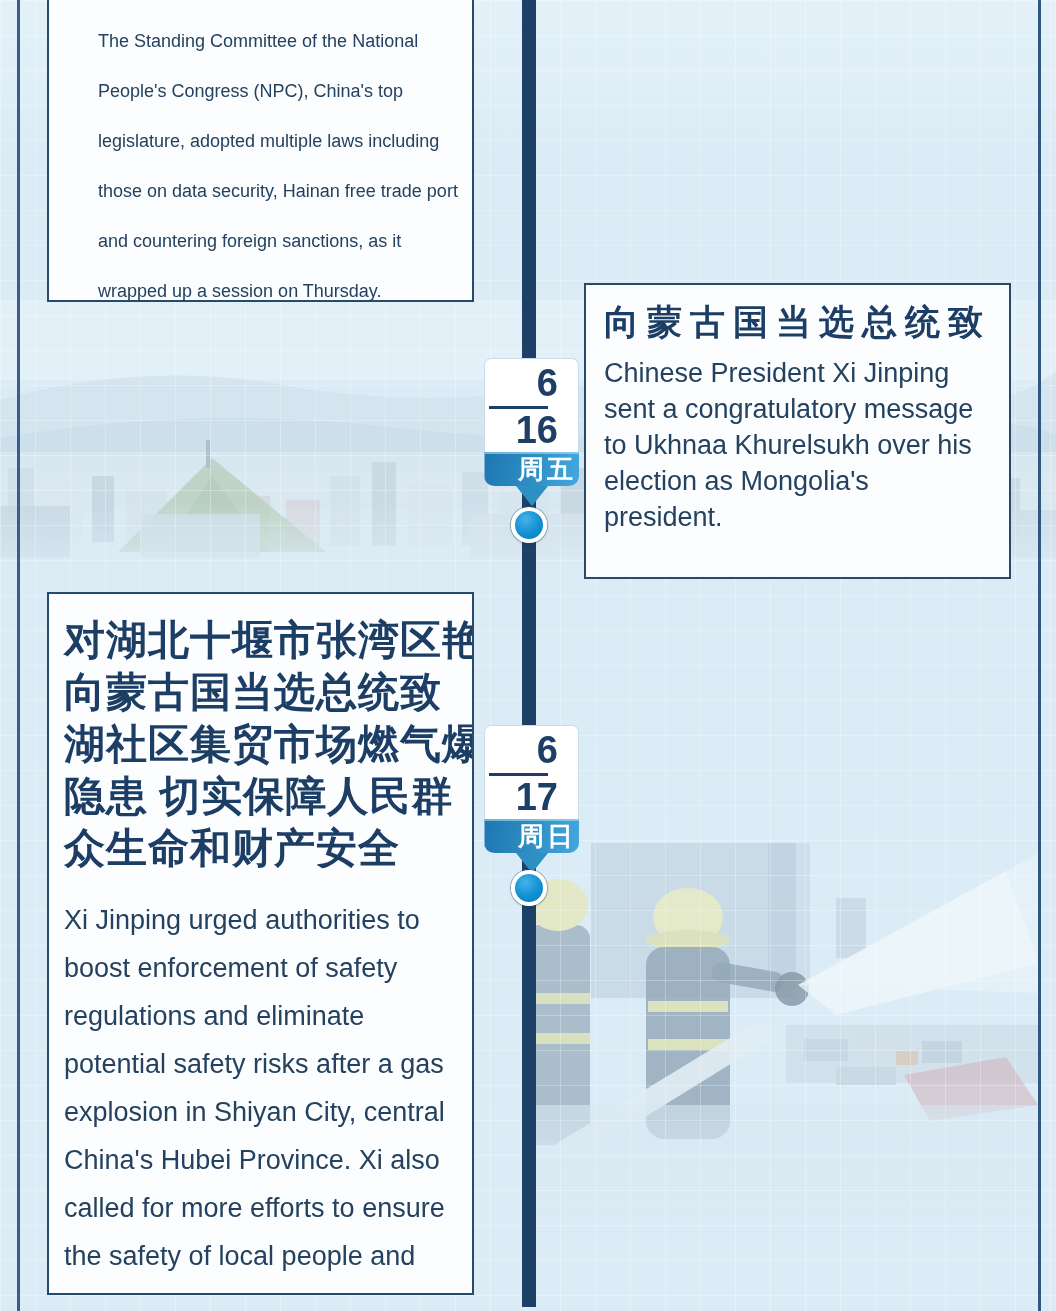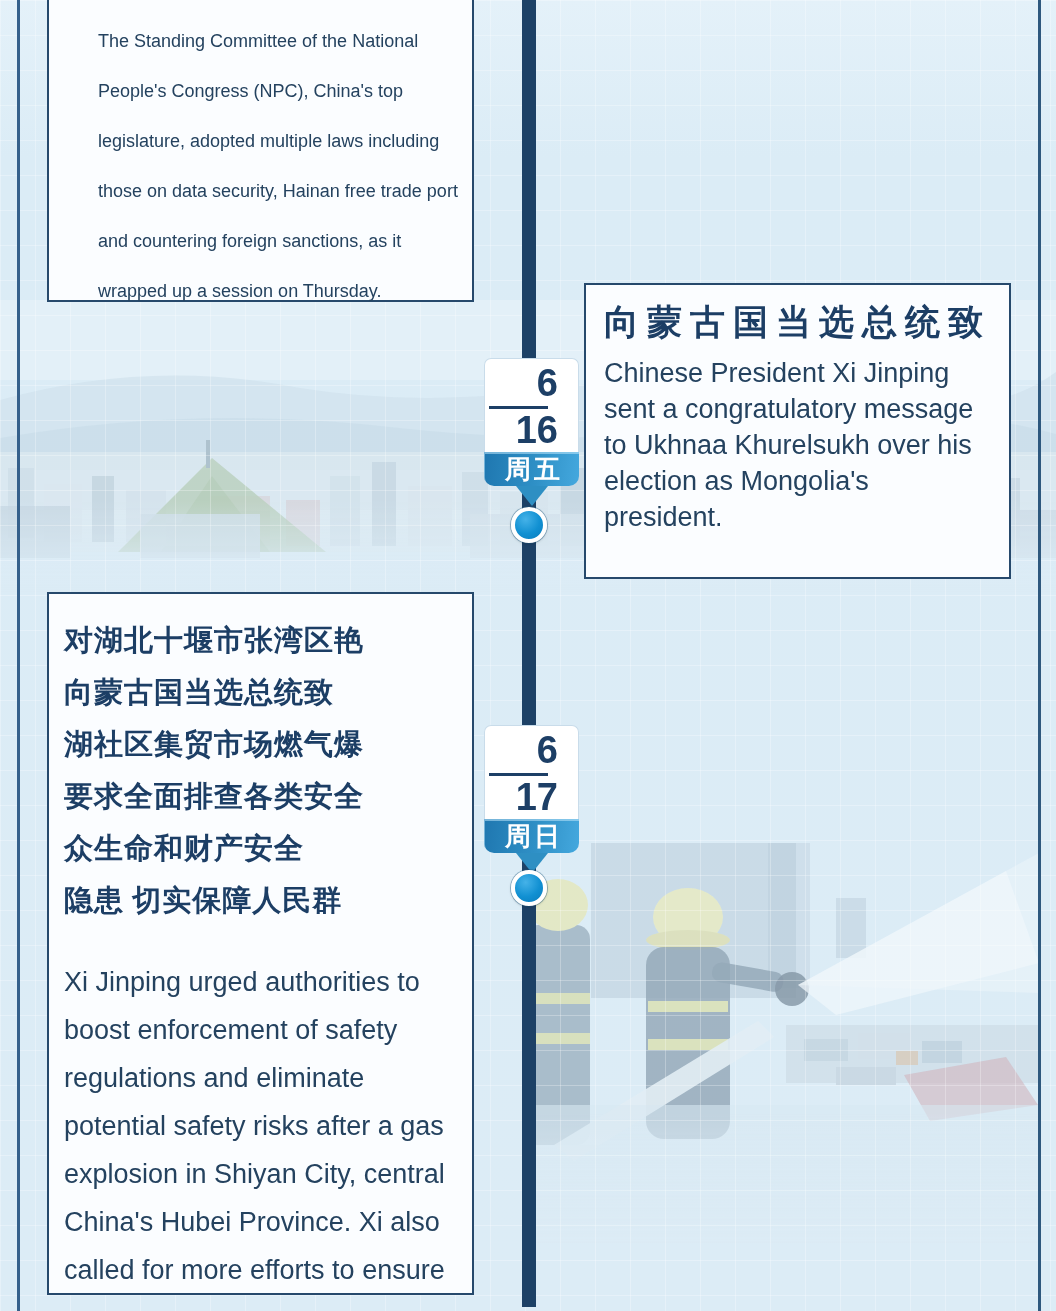--- a/index.html
+++ b/index.html
@@ -32,40 +32,40 @@
     color:#21415f;
   }
   .card p{margin:0; font-size:27px; line-height:36px; color:#24425f;}
   .card-npc{left:47px; top:-4px; width:427px; height:306px; padding:18px 14px 0 15px;}
   .card-npc p{line-height:50px; font-size:18px;margin-left:34px;}
   .card-mongolia{left:584px; top:283px; width:427px; height:296px; padding:12px 15px 0 18px;}
   .card-shiyan{left:47px; top:592px; width:427px; height:703px; padding:20px 14px 0 15px; overflow:hidden;}
 
   .zh-title{font-family:"Liberation Serif","DejaVu Serif",serif; font-weight:bold; color:#1c3e65; margin:0 0 12px 0;}
   .card-mongolia .zh-title{font-size:35px; line-height:52px; letter-spacing:8px; margin-bottom:6px;}
-  .card-shiyan .zh-title{font-size:29px; line-height:52px; letter-spacing:1px; margin-bottom:32px;}
+  .card-shiyan .zh-title{font-size:41px; line-height:52px; letter-spacing:1px; margin-bottom:22px;}
   .zh-line{white-space:nowrap;}
   .card-shiyan p{line-height:48px;}
 
   
   .marker{position:absolute; left:484px; width:95px; z-index:7;}
   .marker-611{top:358px;} .marker-613{top:725px;}
   .date-box{
     box-sizing:border-box; height:94px; background:#ffffff;
     border:1px solid #c9dcea; border-bottom:none; border-radius:7px 7px 0 0;
     text-align:right; padding:3px 20px 0 0;
   }
   .date-month,.date-day{font-weight:bold; font-size:38px; line-height:43px; color:#1d3f66;}
   .date-divider{height:3px; background:#1d3f66; margin:1px 10px 0 4px;}
   .weekday-ribbon{
     height:34px; line-height:34px; border-radius:0 0 10px 10px;
     background:linear-gradient(97deg,#1f77b0 0%, #2f90c6 55%, #44a8de 100%);
     box-shadow:inset 1px 2px 0 rgba(190,229,250,.55);
     color:#ffffff; font-weight:bold; font-size:26px; letter-spacing:3px;
-    text-align:right; padding-right:16px; box-sizing:border-box;
+    text-align:right; padding-right:3px; box-sizing:border-box;
   }
   .ribbon-pointer{
     width:0; height:0; margin:0 auto;
     border-left:16px solid transparent; border-right:16px solid transparent;
     border-top:20px solid #2e8fc3;
   }
   .timeline-dot{
     position:absolute; width:36px; height:36px; border-radius:50%;
     box-sizing:border-box; border:4px solid #ffffff;
     background:radial-gradient(circle at 38% 30%, #45b2e8 0%, #1190d2 55%, #0a7cbd 100%);
@@ -203,20 +203,19 @@
     <div class="weekday-ribbon">周日</div>
     <div class="ribbon-pointer"></div>
     <div class="timeline-dot"></div>
   </div>
 
   <section class="card card-shiyan">
     <h2 class="zh-title">
       <div class="zh-line">对湖北十堰市张湾区艳</div>
       <div class="zh-line">向蒙古国当选总统致</div>
       <div class="zh-line">湖社区集贸市场燃气爆</div>
-      <div class="zh-line">要求全面排查各类安全</div>
+      <div class="zh-line">隐患 切实保障人民群</div>
       <div class="zh-line">众生命和财产安全</div>
-      <div class="zh-line">隐患 切实保障人民群</div>
     </h2>
     <p>Xi Jinping urged authorities to boost enforcement of safety regulations and eliminate potential safety risks after a gas explosion in Shiyan City, central China's Hubei Province. Xi also called for more efforts to ensure the safety of local people and their properties against accidents.</p>
   </section>
 
 </div>
 
 </body></html>

